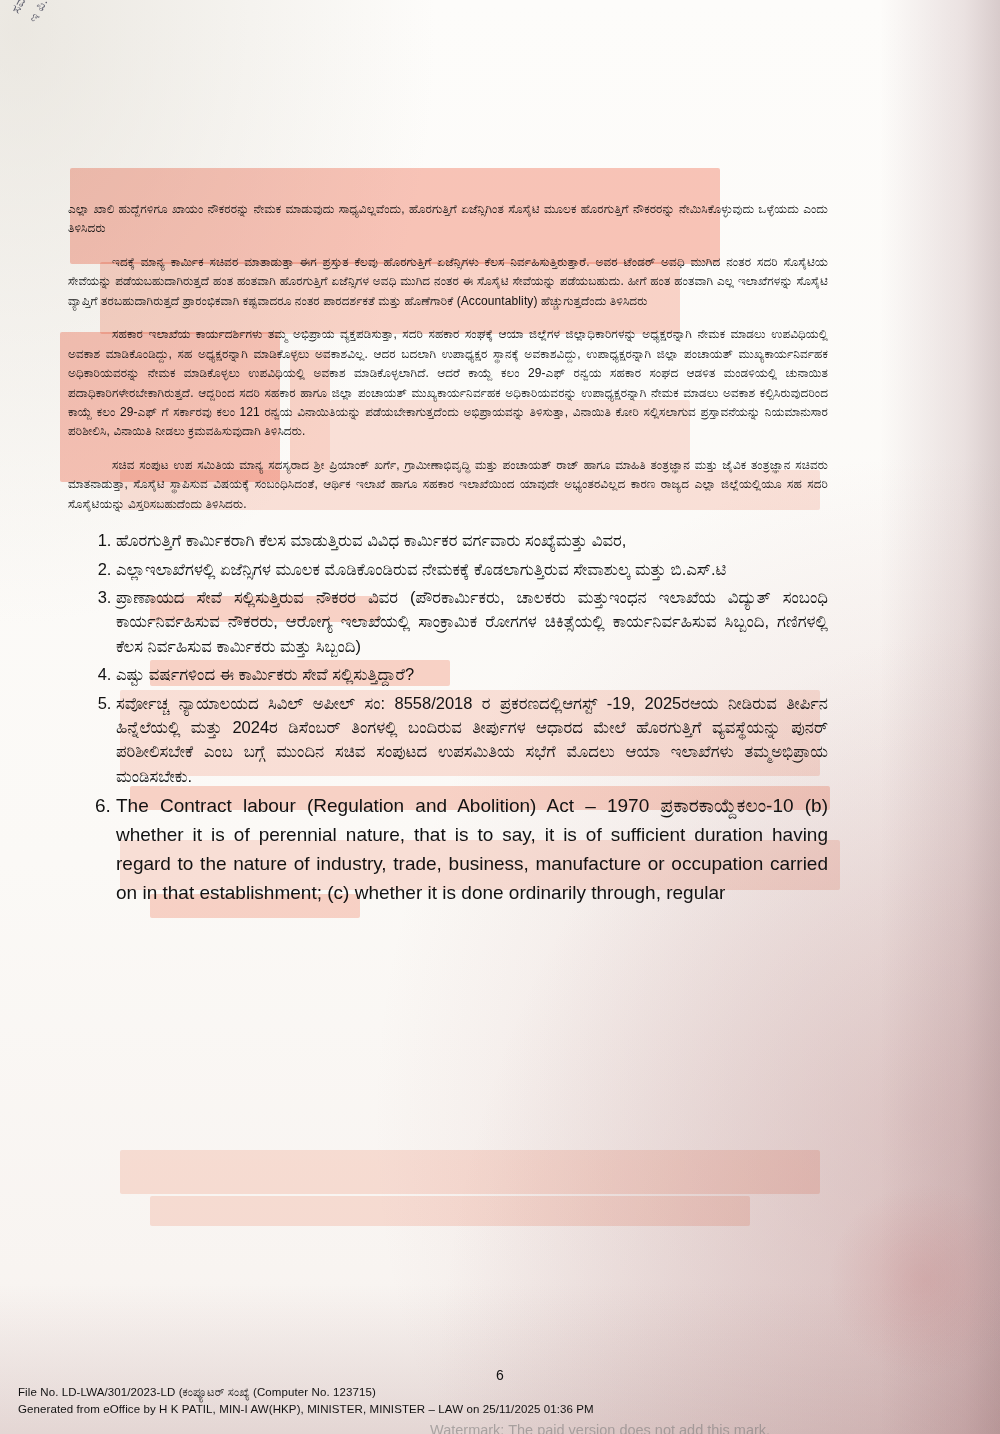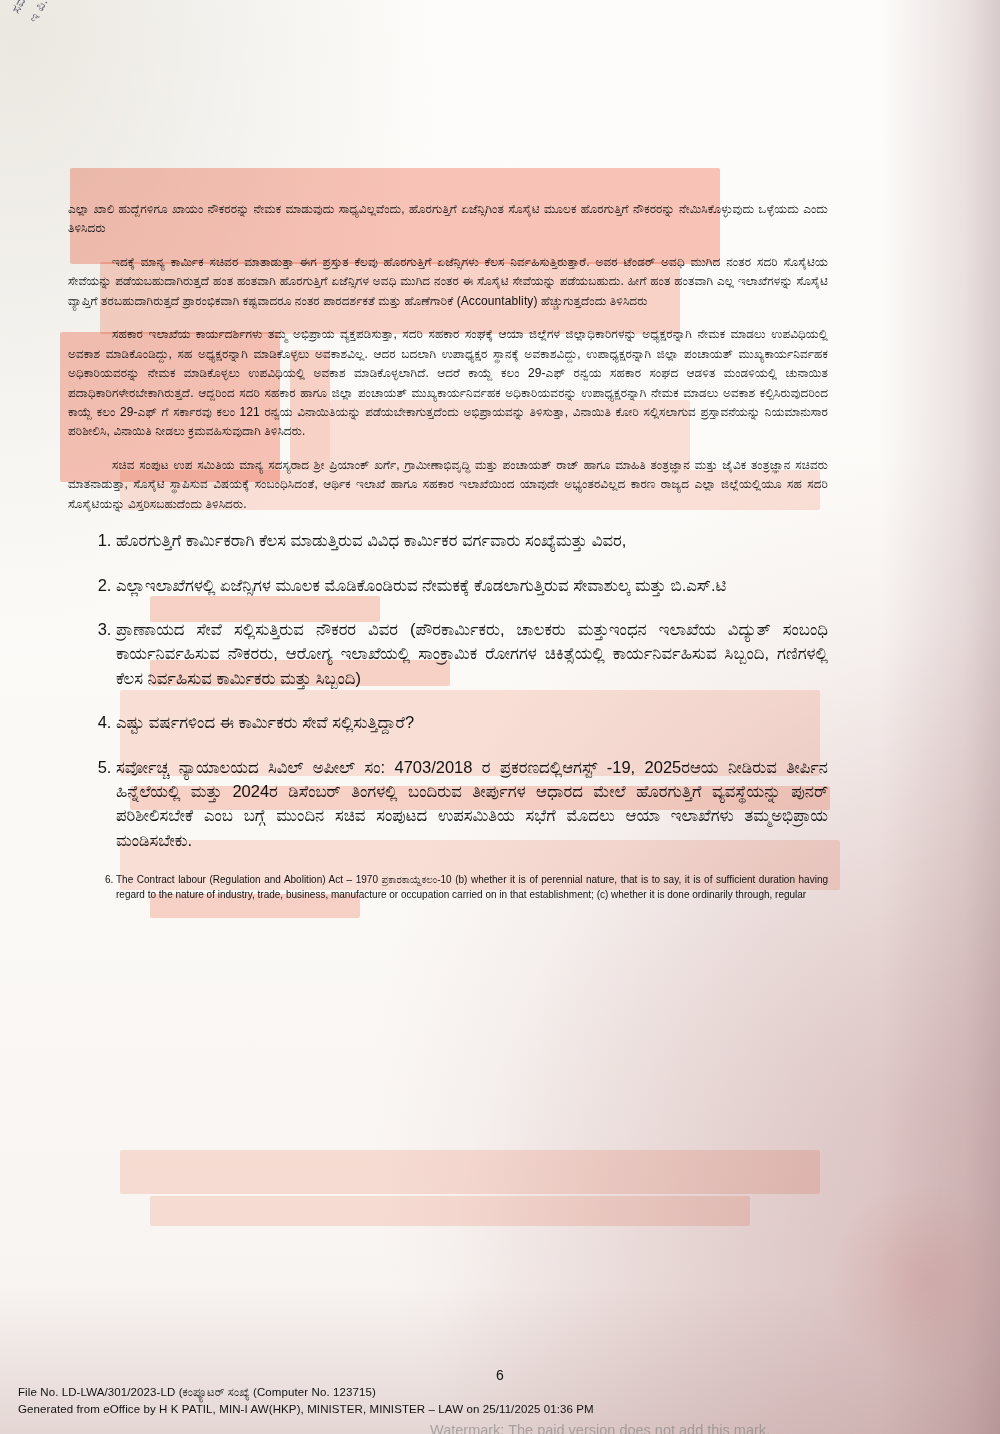--- a/index.html
+++ b/index.html
@@ -72,25 +72,25 @@
   }
   p.para.noindent{text-indent:0;}
 
   ol.qlist{
     margin:12px 0 0 0;
     padding-left:48px;
     font-size:16.5px;
     line-height:1.48;
   }
   ol.qlist > li{
-    margin-bottom:20px;
+    margin-bottom:4px;
     text-align:justify;
   }
   ol.qlist > li.eng{
-    font-size:10px;
+    font-size:19px;
     line-height:1.52;
     text-align:justify;
   }
 
   .page-number{
     position:absolute;
     left:0;right:0;
     top:1367px;
     text-align:center;
     font-size:14px;
@@ -155,21 +155,21 @@
     <p class="para noindent">ಎಲ್ಲಾ ಖಾಲಿ ಹುದ್ದೆಗಳಿಗೂ ಖಾಯಂ ನೌಕರರನ್ನು ನೇಮಕ ಮಾಡುವುದು ಸಾಧ್ಯವಿಲ್ಲವೆಂದು, ಹೊರಗುತ್ತಿಗೆ ಏಜೆನ್ಸಿಗಿಂತ ಸೊಸೈಟಿ ಮೂಲಕ ಹೊರಗುತ್ತಿಗೆ ನೌಕರರನ್ನು ನೇಮಿಸಿಕೊಳ್ಳುವುದು ಒಳ್ಳೆಯದು ಎಂದು ತಿಳಿಸಿದರು</p>
     <p class="para">ಇದಕ್ಕೆ ಮಾನ್ಯ ಕಾರ್ಮಿಕ ಸಚಿವರ ಮಾತಾಡುತ್ತಾ ಈಗ ಪ್ರಸ್ತುತ ಕೆಲವು ಹೊರಗುತ್ತಿಗೆ ಏಜೆನ್ಸಿಗಳು ಕೆಲಸ ನಿರ್ವಹಿಸುತ್ತಿರುತ್ತಾರೆ. ಅವರ ಟೆಂಡರ್ ಅವಧಿ ಮುಗಿದ ನಂತರ ಸದರಿ ಸೊಸೈಟಿಯ ಸೇವೆಯನ್ನು ಪಡೆಯಬಹುದಾಗಿರುತ್ತದೆ ಹಂತ ಹಂತವಾಗಿ ಹೊರಗುತ್ತಿಗೆ ಏಜೆನ್ಸಿಗಳ ಅವಧಿ ಮುಗಿದ ನಂತರ ಈ ಸೊಸೈಟಿ ಸೇವೆಯನ್ನು ಪಡೆಯಬಹುದು. ಹೀಗೆ ಹಂತ ಹಂತವಾಗಿ ಎಲ್ಲ ಇಲಾಖೆಗಳನ್ನು ಸೊಸೈಟಿ ವ್ಯಾಪ್ತಿಗೆ ತರಬಹುದಾಗಿರುತ್ತದೆ ಪ್ರಾರಂಭಿಕವಾಗಿ ಕಷ್ಟವಾದರೂ ನಂತರ ಪಾರದರ್ಶಕತೆ ಮತ್ತು ಹೊಣೆಗಾರಿಕೆ (Accountablity) ಹೆಚ್ಚುಗುತ್ತದೆಂದು ತಿಳಿಸಿದರು</p>
     <p class="para">ಸಹಕಾರ ಇಲಾಖೆಯ ಕಾರ್ಯದರ್ಶಿಗಳು ತಮ್ಮ ಅಭಿಪ್ರಾಯ ವ್ಯಕ್ತಪಡಿಸುತ್ತಾ, ಸದರಿ ಸಹಕಾರ ಸಂಘಕ್ಕೆ ಆಯಾ ಜಿಲ್ಲೆಗಳ ಜಿಲ್ಲಾಧಿಕಾರಿಗಳನ್ನು ಅಧ್ಯಕ್ಷರನ್ನಾಗಿ ನೇಮಕ ಮಾಡಲು ಉಪವಿಧಿಯಲ್ಲಿ ಅವಕಾಶ ಮಾಡಿಕೊಂಡಿದ್ದು, ಸಹ ಅಧ್ಯಕ್ಷರನ್ನಾಗಿ ಮಾಡಿಕೊಳ್ಳಲು ಅವಕಾಶವಿಲ್ಲ. ಆದರ ಬದಲಾಗಿ ಉಪಾಧ್ಯಕ್ಷರ ಸ್ಥಾನಕ್ಕೆ ಅವಕಾಶವಿದ್ದು, ಉಪಾಧ್ಯಕ್ಷರನ್ನಾಗಿ ಜಿಲ್ಲಾ ಪಂಚಾಯತ್ ಮುಖ್ಯಕಾರ್ಯನಿರ್ವಹಕ ಅಧಿಕಾರಿಯವರನ್ನು ನೇಮಕ ಮಾಡಿಕೊಳ್ಳಲು ಉಪವಿಧಿಯಲ್ಲಿ ಅವಕಾಶ ಮಾಡಿಕೊಳ್ಳಲಾಗಿದೆ. ಆದರೆ ಕಾಯ್ದೆ ಕಲಂ 29-ಎಫ್ ರನ್ವಯ ಸಹಕಾರ ಸಂಘದ ಆಡಳಿತ ಮಂಡಳಿಯಲ್ಲಿ ಚುನಾಯಿತ ಪದಾಧಿಕಾರಿಗಳೇರಬೇಕಾಗಿರುತ್ತದೆ. ಆದ್ದರಿಂದ ಸದರಿ ಸಹಕಾರ ಹಾಗೂ ಜಿಲ್ಲಾ ಪಂಚಾಯತ್ ಮುಖ್ಯಕಾರ್ಯನಿರ್ವಹಕ ಅಧಿಕಾರಿಯವರನ್ನು ಉಪಾಧ್ಯಕ್ಷರನ್ನಾಗಿ ನೇಮಕ ಮಾಡಲು ಅವಕಾಶ ಕಲ್ಪಿಸಿರುವುದರಿಂದ ಕಾಯ್ದೆ ಕಲಂ 29-ಎಫ್ ಗೆ ಸರ್ಕಾರವು ಕಲಂ 121 ರನ್ವಯ ವಿನಾಯಿತಿಯನ್ನು ಪಡೆಯಬೇಕಾಗುತ್ತದೆಂದು ಅಭಿಪ್ರಾಯವನ್ನು ತಿಳಿಸುತ್ತಾ, ವಿನಾಯಿತಿ ಕೋರಿ ಸಲ್ಲಿಸಲಾಗುವ ಪ್ರಸ್ತಾವನೆಯನ್ನು ನಿಯಮಾನುಸಾರ ಪರಿಶೀಲಿಸಿ, ವಿನಾಯಿತಿ ನೀಡಲು ಕ್ರಮವಹಿಸುವುದಾಗಿ ತಿಳಿಸಿದರು.</p>
     <p class="para">ಸಚಿವ ಸಂಪುಟ ಉಪ ಸಮಿತಿಯ ಮಾನ್ಯ ಸದಸ್ಯರಾದ ಶ್ರೀ ಪ್ರಿಯಾಂಕ್ ಖರ್ಗೆ, ಗ್ರಾಮೀಣಾಭಿವೃದ್ಧಿ ಮತ್ತು ಪಂಚಾಯತ್ ರಾಜ್ ಹಾಗೂ ಮಾಹಿತಿ ತಂತ್ರಜ್ಞಾನ ಮತ್ತು ಜೈವಿಕ ತಂತ್ರಜ್ಞಾನ ಸಚಿವರು ಮಾತನಾಡುತ್ತಾ, ಸೊಸೈಟಿ ಸ್ಥಾಪಿಸುವ ವಿಷಯಕ್ಕೆ ಸಂಬಂಧಿಸಿದಂತೆ, ಆರ್ಥಿಕ ಇಲಾಖೆ ಹಾಗೂ ಸಹಕಾರ ಇಲಾಖೆಯಿಂದ ಯಾವುದೇ ಅಭ್ಯಂತರವಿಲ್ಲದ ಕಾರಣ ರಾಜ್ಯದ ಎಲ್ಲಾ ಜಿಲ್ಲೆಯಲ್ಲಿಯೂ ಸಹ ಸದರಿ ಸೊಸೈಟಿಯನ್ನು ವಿಸ್ತರಿಸಬಹುದೆಂದು ತಿಳಿಸಿದರು.</p>
 
     <ol class="qlist">
       <li>ಹೊರಗುತ್ತಿಗೆ ಕಾರ್ಮಿಕರಾಗಿ ಕೆಲಸ ಮಾಡುತ್ತಿರುವ ವಿವಿಧ ಕಾರ್ಮಿಕರ ವರ್ಗವಾರು ಸಂಖ್ಯೆಮತ್ತು ವಿವರ,</li>
       <li>ಎಲ್ಲಾಇಲಾಖೆಗಳಲ್ಲಿ ಏಜೆನ್ಸಿಗಳ ಮೂಲಕ ಮೊಡಿಕೊಂಡಿರುವ ನೇಮಕಕ್ಕೆ ಕೊಡಲಾಗುತ್ತಿರುವ ಸೇವಾಶುಲ್ಕ ಮತ್ತು ಬಿ.ಎಸ್.ಟಿ</li>
       <li>ಪ್ರಾಣಾಾಯದ ಸೇವೆ ಸಲ್ಲಿಸುತ್ತಿರುವ ನೌಕರರ ವಿವರ (ಪೌರಕಾರ್ಮಿಕರು, ಚಾಲಕರು ಮತ್ತುಇಂಧನ ಇಲಾಖೆಯ ವಿದ್ಯುತ್ ಸಂಬಂಧಿ ಕಾರ್ಯನಿರ್ವಹಿಸುವ ನೌಕರರು, ಆರೋಗ್ಯ ಇಲಾಖೆಯಲ್ಲಿ ಸಾಂಕ್ರಾಮಿಕ ರೋಗಗಳ ಚಿಕಿತ್ಸೆಯಲ್ಲಿ ಕಾರ್ಯನಿರ್ವಹಿಸುವ ಸಿಬ್ಬಂದಿ, ಗಣಿಗಳಲ್ಲಿ ಕೆಲಸ ನಿರ್ವಹಿಸುವ ಕಾರ್ಮಿಕರು ಮತ್ತು ಸಿಬ್ಬಂದಿ)</li>
       <li>ಎಷ್ಟು ವರ್ಷಗಳಿಂದ ಈ ಕಾರ್ಮಿಕರು ಸೇವೆ ಸಲ್ಲಿಸುತ್ತಿದ್ದಾರೆ?</li>
-      <li>ಸರ್ವೋಚ್ಚ ನ್ಯಾಯಾಲಯದ ಸಿವಿಲ್ ಅಪೀಲ್ ಸಂ: 4703/2018 ರ ಪ್ರಕರಣದಲ್ಲಿಆಗಸ್ಟ್ -19, 2025ರಆಯ ನೀಡಿರುವ ತೀರ್ಪಿನ ಹಿನ್ನೆಲೆಯಲ್ಲಿ ಮತ್ತು 2024ರ ಡಿಸೆಂಬರ್ ತಿಂಗಳಲ್ಲಿ ಬಂದಿರುವ ತೀರ್ಪುಗಳ ಆಧಾರದ ಮೇಲೆ ಹೊರಗುತ್ತಿಗೆ ವ್ಯವಸ್ಥೆಯನ್ನು ಪುನರ್ ಪರಿಶೀಲಿಸಬೇಕೆ ಎಂಬ ಬಗ್ಗೆ ಮುಂದಿನ ಸಚಿವ ಸಂಪುಟದ ಉಪಸಮಿತಿಯ ಸಭೆಗೆ ಮೊದಲು ಆಯಾ ಇಲಾಖೆಗಳು ತಮ್ಮಅಭಿಪ್ರಾಯ ಮಂಡಿಸಬೇಕು.</li>
+      <li>ಸರ್ವೋಚ್ಚ ನ್ಯಾಯಾಲಯದ ಸಿವಿಲ್ ಅಪೀಲ್ ಸಂ: 8558/2018 ರ ಪ್ರಕರಣದಲ್ಲಿಆಗಸ್ಟ್ -19, 2025ರಆಯ ನೀಡಿರುವ ತೀರ್ಪಿನ ಹಿನ್ನೆಲೆಯಲ್ಲಿ ಮತ್ತು 2024ರ ಡಿಸೆಂಬರ್ ತಿಂಗಳಲ್ಲಿ ಬಂದಿರುವ ತೀರ್ಪುಗಳ ಆಧಾರದ ಮೇಲೆ ಹೊರಗುತ್ತಿಗೆ ವ್ಯವಸ್ಥೆಯನ್ನು ಪುನರ್ ಪರಿಶೀಲಿಸಬೇಕೆ ಎಂಬ ಬಗ್ಗೆ ಮುಂದಿನ ಸಚಿವ ಸಂಪುಟದ ಉಪಸಮಿತಿಯ ಸಭೆಗೆ ಮೊದಲು ಆಯಾ ಇಲಾಖೆಗಳು ತಮ್ಮಅಭಿಪ್ರಾಯ ಮಂಡಿಸಬೇಕು.</li>
       <li class="eng">The Contract labour (Regulation and Abolition) Act – 1970 ಪ್ರಕಾರಕಾಯ್ದೆಕಲಂ-10 (b) whether it is of perennial nature, that is to say, it is of sufficient duration having regard to the nature of industry, trade, business, manufacture or occupation carried on in that establishment; (c) whether it is done ordinarily through, regular</li>
     </ol>
 
   </div>
 
   <div class="page-number">6</div>
 
   <div class="footer-left">
     <div class="l1">File No. LD-LWA/301/2023-LD (ಕಂಪ್ಯೂಟರ್ ಸಂಖ್ಯೆ (Computer No. 123715)</div>
     <div class="l2">Generated from eOffice by H K PATIL, MIN-I AW(HKP), MINISTER, MINISTER – LAW on 25/11/2025 01:36 PM</div>

